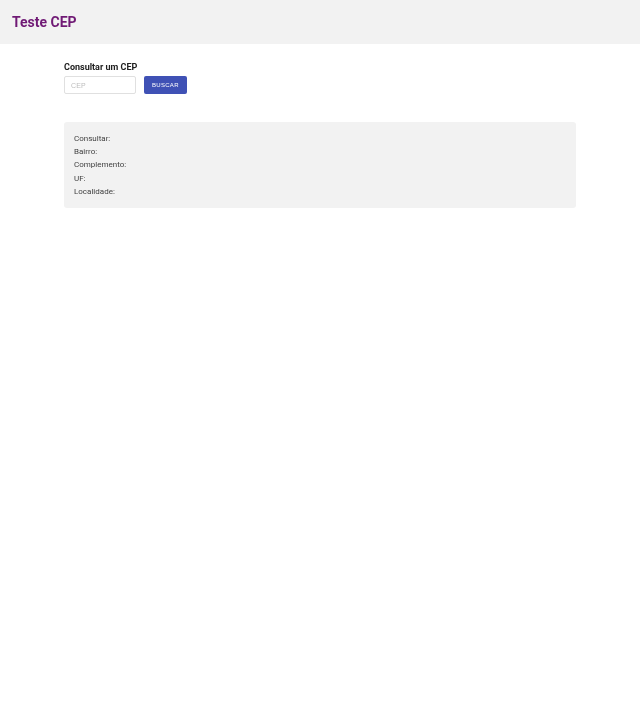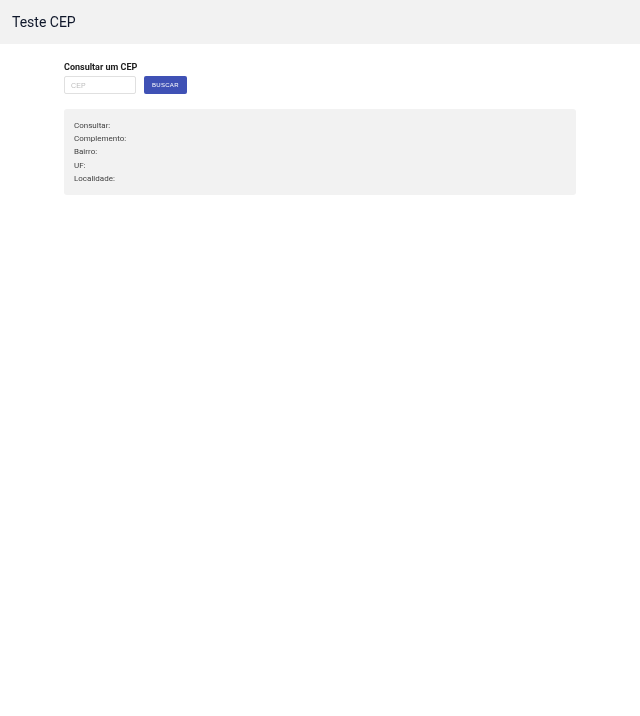--- a/index.html
+++ b/index.html
@@ -1,21 +1,21 @@
 <!DOCTYPE html>
 <html><head>
 <meta charset="utf-8">
 <style>
   * { box-sizing: border-box; margin: 0; padding: 0; }
   html, body { width: 640px; height: 716px; font-family: -apple-system, BlinkMacSystemFont, "Segoe UI", Roboto, "Helvetica Neue", Arial, sans-serif; color: #212121; background: #fff; }
   .toolbar { background: #f2f2f2; height: 44px; width: 100%; display: flex; align-items: center; padding: 0 12px; }
-  .toolbar-title { font-size: 14px; font-weight: 400; color: #0f172a; }
+  .toolbar-title { font-size: 14px; font-weight: 700; color: #701a75; }
   .content { padding: 18px 64px 0 64px; }
   .subtitle { font-size: 9px; font-weight: 700; margin-bottom: 4px; color: #212121; }
-  .search-row { display: flex; align-items: stretch; gap: 8px; margin-bottom: 15px; }
+  .search-row { display: flex; align-items: stretch; gap: 8px; margin-bottom: 28px; }
   .cep-input { width: 72px; height: 18px; font-size: 7px; padding: 0 6px; border: 1px solid #e0e0e0; border-radius: 2px; outline: none; color: #555; }
   .cep-input::placeholder { color: #bdbdbd; font-size: 7px; letter-spacing: 0.2px; }
   .search-btn { height: 18px; padding: 0 8px; border: none; border-radius: 2px; background: #3f51b5; color: #fff; font-size: 6px; font-weight: 500; letter-spacing: 0.3px; cursor: pointer; text-transform: uppercase; }
   .card { background: #f2f2f2; border-radius: 3px; padding: 10px 10px; font-size: 8px; line-height: 1.4; color: #424242; }
   .card p { margin: 0; padding: 1px 0; }
   .label { color: #424242; }
 </style>
 </head>
 <body>
 
@@ -30,25 +30,25 @@
     <input class="cep-input" type="text" placeholder="CEP" style="">
     <button class="search-btn">BUSCAR</button>
   </div>
 
   <div class="card">
     <p>
       <span class="label">Consultar:</span>
       <span></span>
     </p>
     <p>
-      <span class="label">Complemento:</span>
+      <span class="label">Bairro:</span>
       <span></span>
     </p>
     <p>
-      <span class="label">Bairro:</span>
+      <span class="label">Complemento:</span>
       <span></span>
     </p>
     <p>
       <span class="label">UF:</span>
       <span></span>
     </p>
     <p>
       <span class="label">Localidade:</span>
       <span></span>
     </p>

